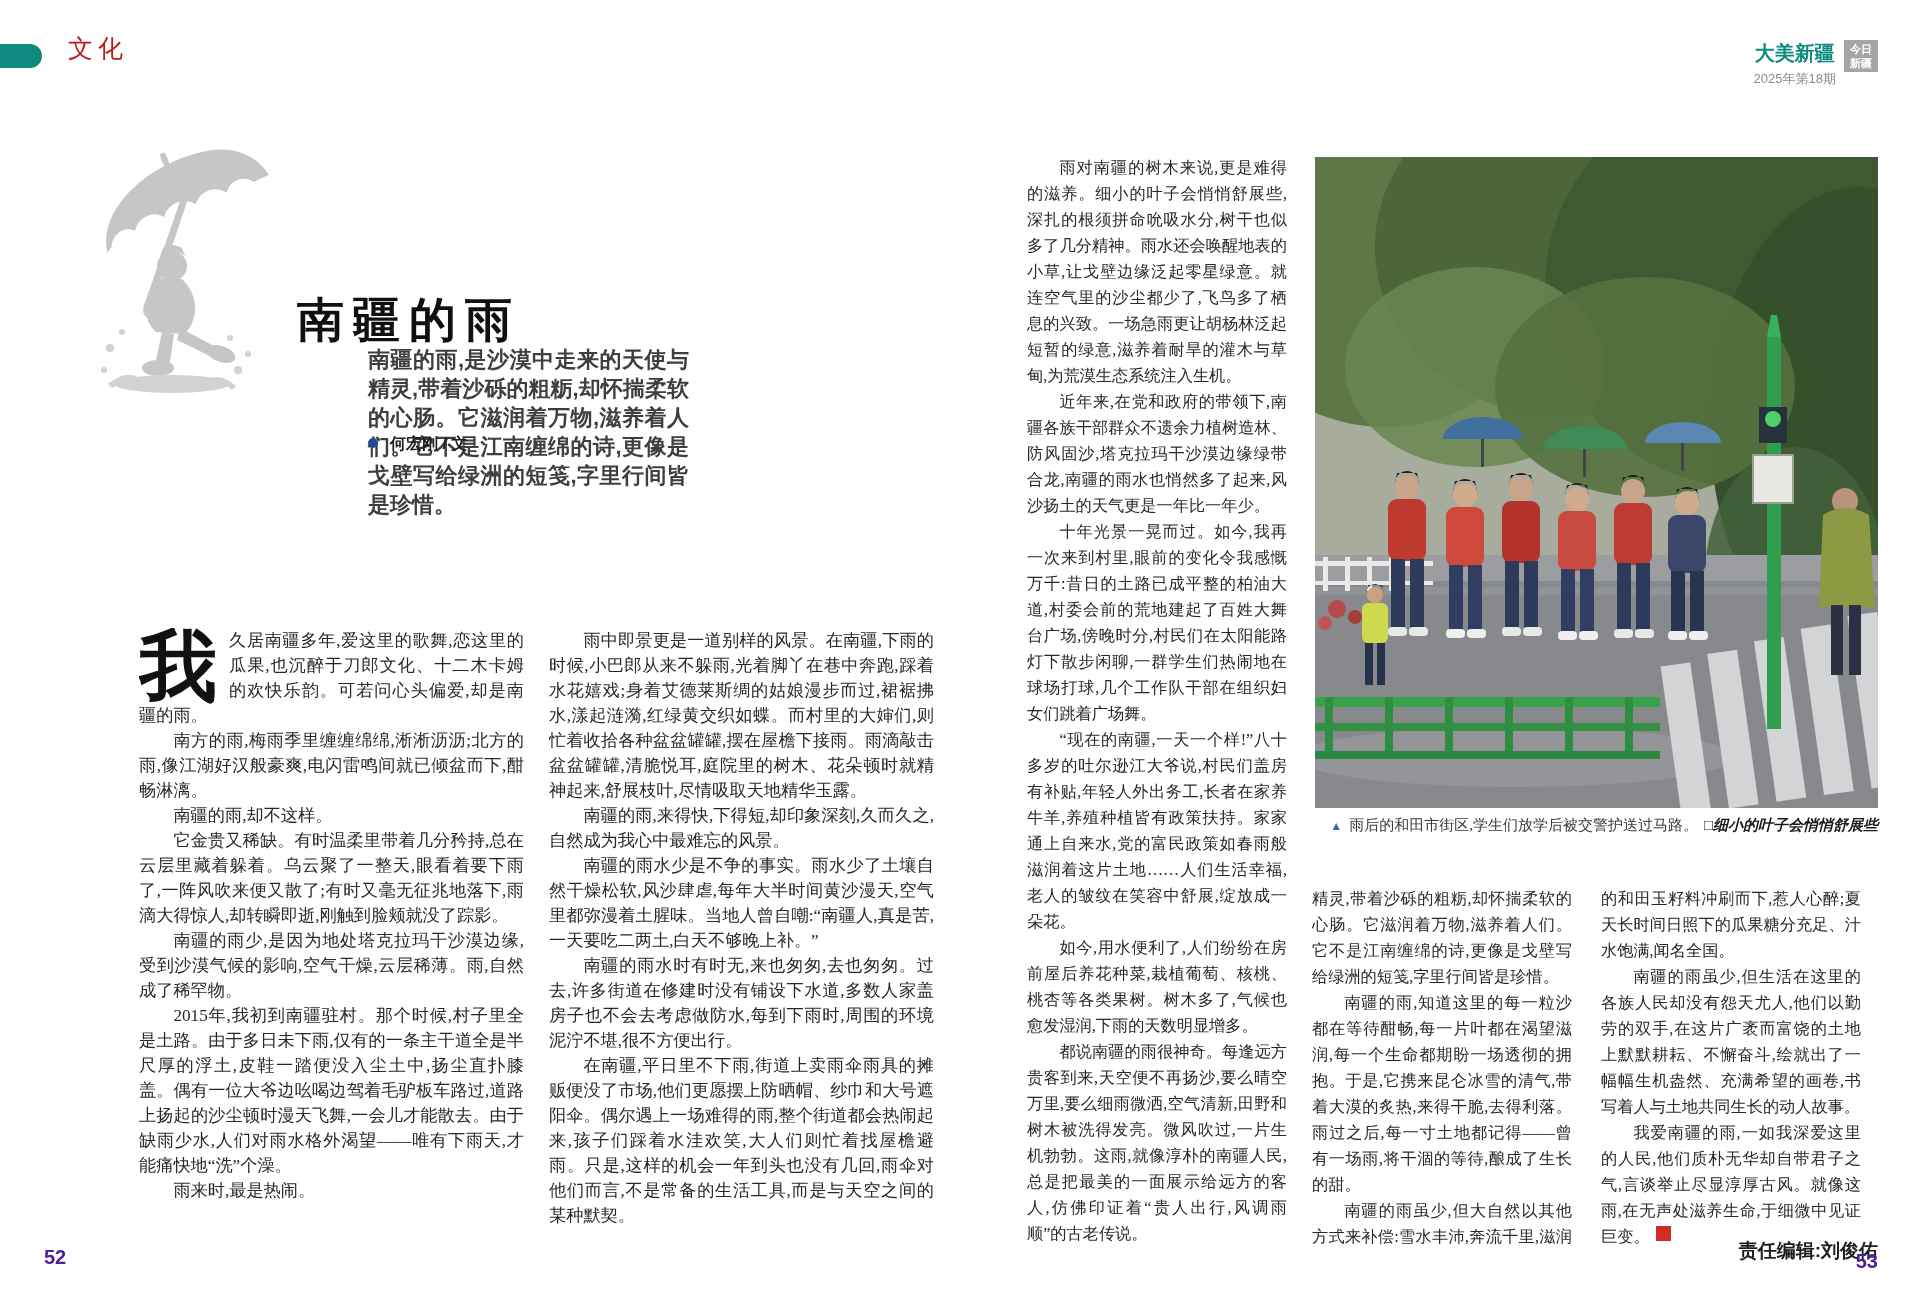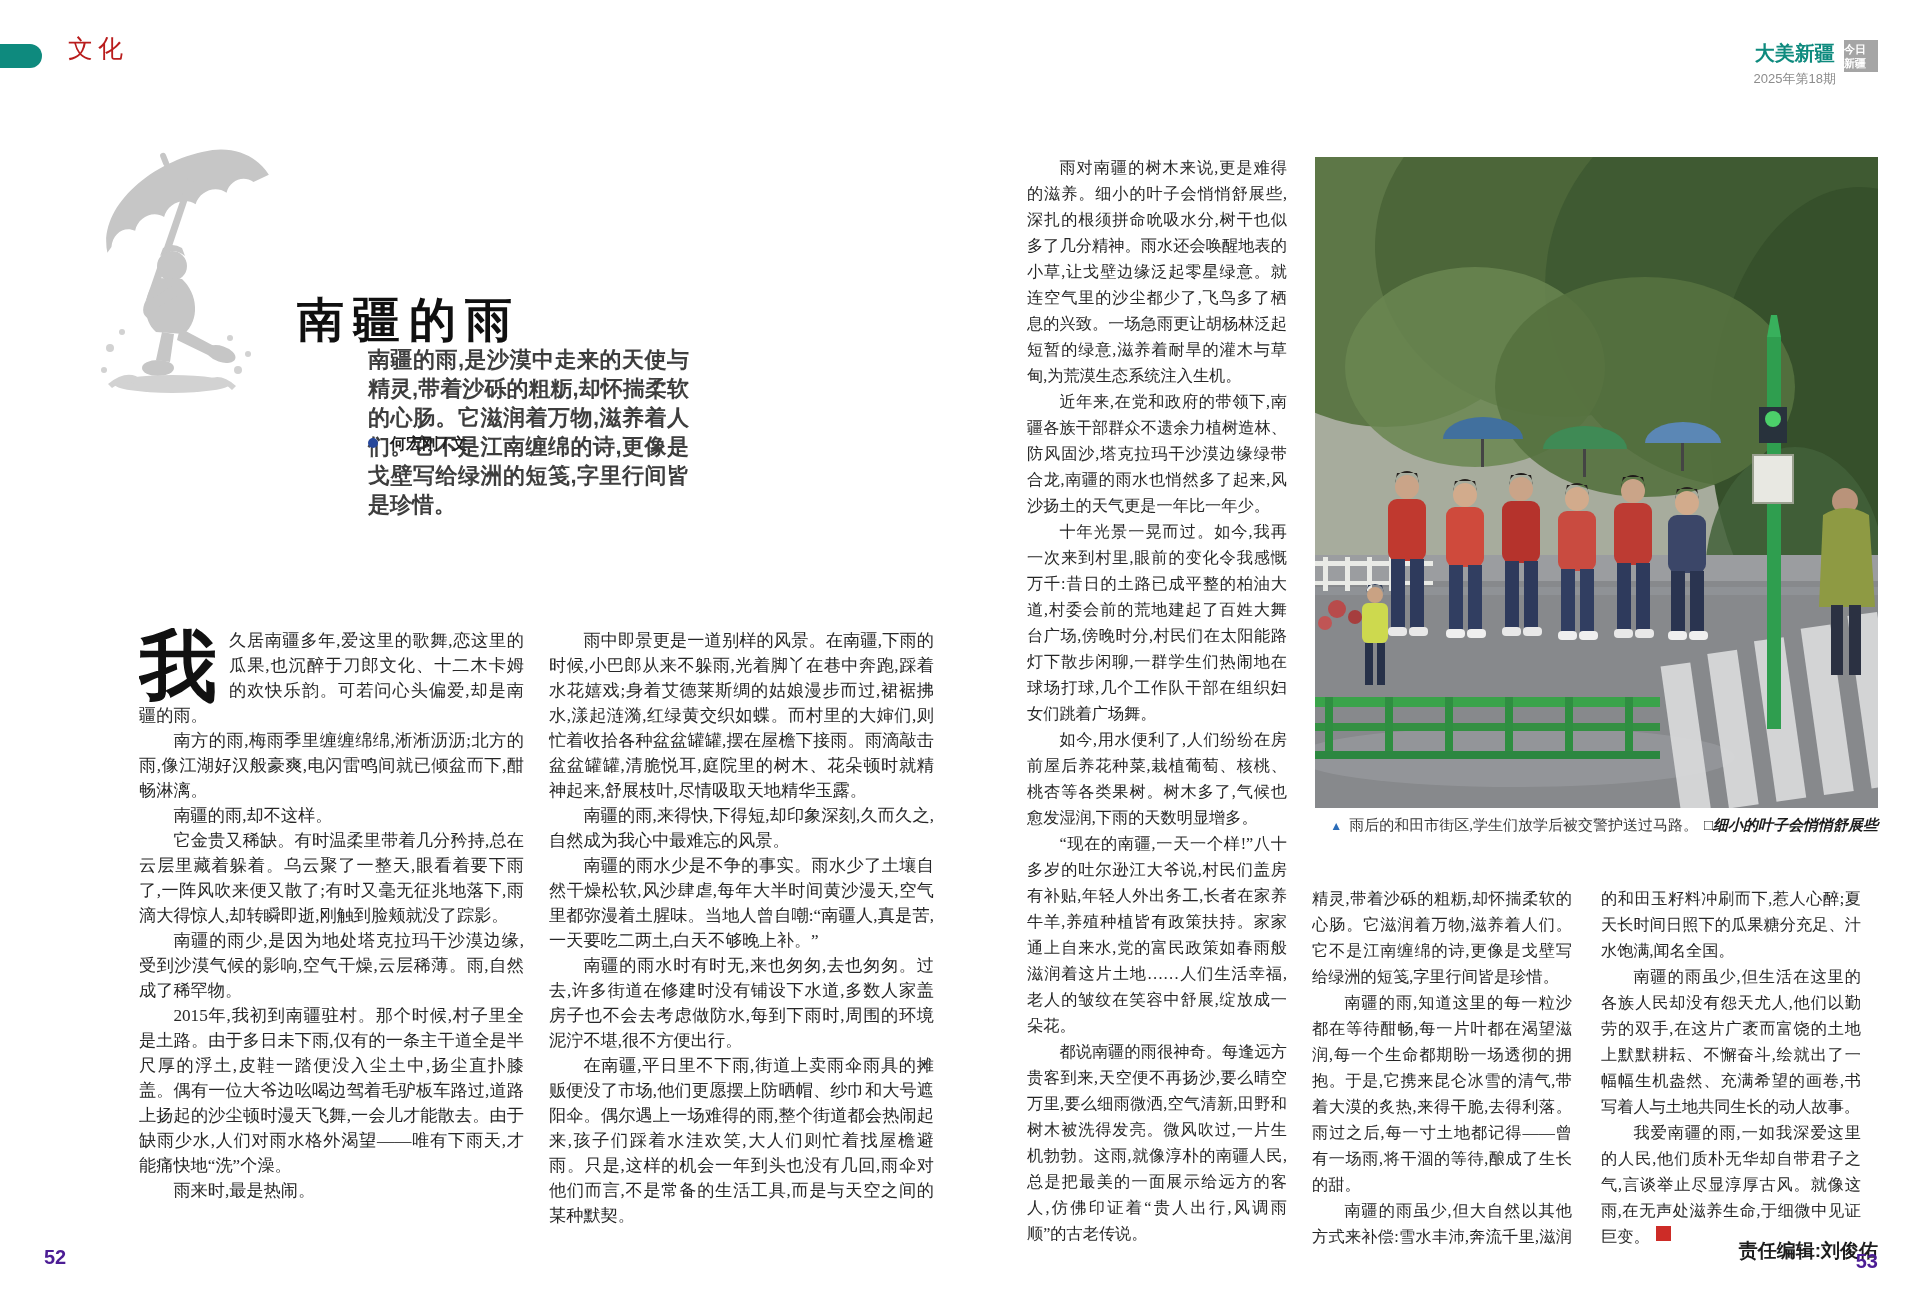--- a/index.html
+++ b/index.html
@@ -9,21 +9,21 @@
   
   .section-tab{position:absolute;left:0;top:44px;width:42px;height:24px;background:#0e8a7e;
                border-radius:0 12px 12px 0;}
   .section-title{position:absolute;left:68px;top:32px;font-size:25px;font-weight:400;
                  letter-spacing:5px;color:#b91c1c;}
   .masthead-right{position:absolute;right:42px;top:40px;display:flex;align-items:flex-start;gap:8px;}
   .brand-col{display:flex;flex-direction:column;align-items:center;}
   .brand{font-family:"Liberation Sans","DejaVu Sans",sans-serif;font-size:20px;font-weight:700;color:#0e8a7e;}
   .issue{font-family:"Liberation Sans","DejaVu Sans",sans-serif;font-size:13px;color:#8c8c8c;margin-top:3px;}
   .badge{width:34px;height:30px;background:#a5a5a5;color:#fff;font-size:11px;line-height:14px;
-         text-align:left;padding-top:2px;font-weight:600;}
+         text-align:center;padding-top:2px;font-weight:600;}
 
   
   .art-title{position:absolute;left:297px;top:258px;font-size:47px;font-weight:700;
              letter-spacing:9px;color:#101010;}
   .art-intro{position:absolute;left:368px;top:345px;width:321px;text-align:justify;
              font-family:"Liberation Sans","DejaVu Sans",sans-serif;
              font-size:22px;line-height:29px;font-weight:600;color:#3e3e3e;}
   .art-author{position:absolute;left:368px;top:434px;font-family:"Liberation Sans","DejaVu Sans",sans-serif;
               font-size:16px;font-weight:700;color:#1d1d1d;}
   .author-dot{display:inline-block;width:10px;height:10px;border-radius:50%;background:#27489b;
@@ -140,22 +140,22 @@
     <p>南疆的雨,来得快,下得短,却印象深刻,久而久之,自然成为我心中最难忘的风景。</p>
     <p>南疆的雨水少是不争的事实。雨水少了土壤自然干燥松软,风沙肆虐,每年大半时间黄沙漫天,空气里都弥漫着土腥味。当地人曾自嘲:“南疆人,真是苦,一天要吃二两土,白天不够晚上补。”</p>
     <p>南疆的雨水时有时无,来也匆匆,去也匆匆。过去,许多街道在修建时没有铺设下水道,多数人家盖房子也不会去考虑做防水,每到下雨时,周围的环境泥泞不堪,很不方便出行。</p>
     <p>在南疆,平日里不下雨,街道上卖雨伞雨具的摊贩便没了市场,他们更愿摆上防晒帽、纱巾和大号遮阳伞。偶尔遇上一场难得的雨,整个街道都会热闹起来,孩子们踩着水洼欢笑,大人们则忙着找屋檐避雨。只是,这样的机会一年到头也没有几回,雨伞对他们而言,不是常备的生活工具,而是与天空之间的某种默契。</p>
   </div>
 
   <div id="colC" class="col colR">
     <p>雨对南疆的树木来说,更是难得的滋养。细小的叶子会悄悄舒展些,深扎的根须拼命吮吸水分,树干也似多了几分精神。雨水还会唤醒地表的小草,让戈壁边缘泛起零星绿意。就连空气里的沙尘都少了,飞鸟多了栖息的兴致。一场急雨更让胡杨林泛起短暂的绿意,滋养着耐旱的灌木与草甸,为荒漠生态系统注入生机。</p>
     <p>近年来,在党和政府的带领下,南疆各族干部群众不遗余力植树造林、防风固沙,塔克拉玛干沙漠边缘绿带合龙,南疆的雨水也悄然多了起来,风沙扬土的天气更是一年比一年少。</p>
     <p>十年光景一晃而过。如今,我再一次来到村里,眼前的变化令我感慨万千:昔日的土路已成平整的柏油大道,村委会前的荒地建起了百姓大舞台广场,傍晚时分,村民们在太阳能路灯下散步闲聊,一群学生们热闹地在球场打球,几个工作队干部在组织妇女们跳着广场舞。</p>
+    <p>“现在的南疆,一天一个样!”八十多岁的吐尔逊江大爷说,村民们盖房有补贴,年轻人外出务工,长者在家养牛羊,养殖种植皆有政策扶持。家家通上自来水,党的富民政策如春雨般滋润着这片土地……人们生活幸福,老人的皱纹在笑容中舒展,绽放成一朵花。</p>
     <p>如今,用水便利了,人们纷纷在房前屋后养花种菜,栽植葡萄、核桃、桃杏等各类果树。树木多了,气候也愈发湿润,下雨的天数明显增多。</p>
-    <p>“现在的南疆,一天一个样!”八十多岁的吐尔逊江大爷说,村民们盖房有补贴,年轻人外出务工,长者在家养牛羊,养殖种植皆有政策扶持。家家通上自来水,党的富民政策如春雨般滋润着这片土地……人们生活幸福,老人的皱纹在笑容中舒展,绽放成一朵花。</p>
     <p>都说南疆的雨很神奇。每逢远方贵客到来,天空便不再扬沙,要么晴空万里,要么细雨微洒,空气清新,田野和树木被洗得发亮。微风吹过,一片生机勃勃。这雨,就像淳朴的南疆人民,总是把最美的一面展示给远方的客人,仿佛印证着“贵人出行,风调雨顺”的古老传说。</p>
     <p>南疆的雨,是沙漠中走来的天使与</p>
   </div>
 
   <div class="photo">
     <svg width="563" height="651" viewBox="0 0 563 651">
       <rect width="563" height="651" fill="#a7ac9d"></rect>
 
       <ellipse cx="70" cy="110" rx="170" ry="160" fill="#5d7747"></ellipse>
       <ellipse cx="250" cy="90" rx="190" ry="170" fill="#4c6639"></ellipse>

